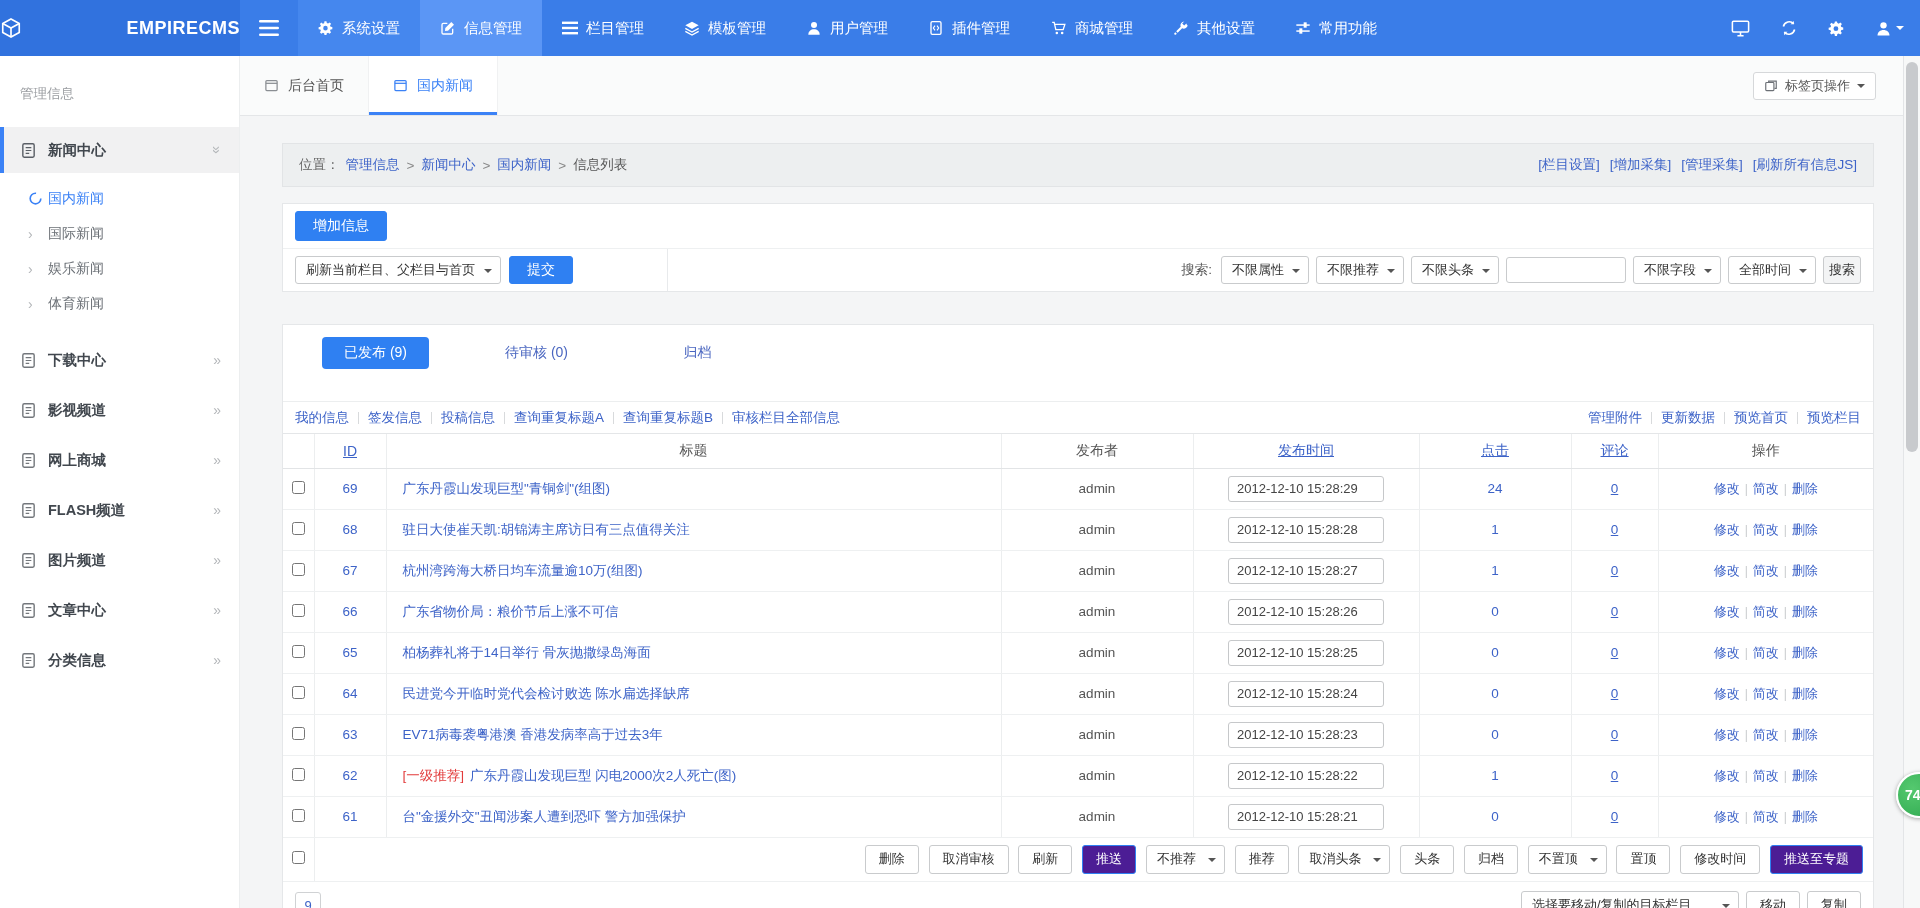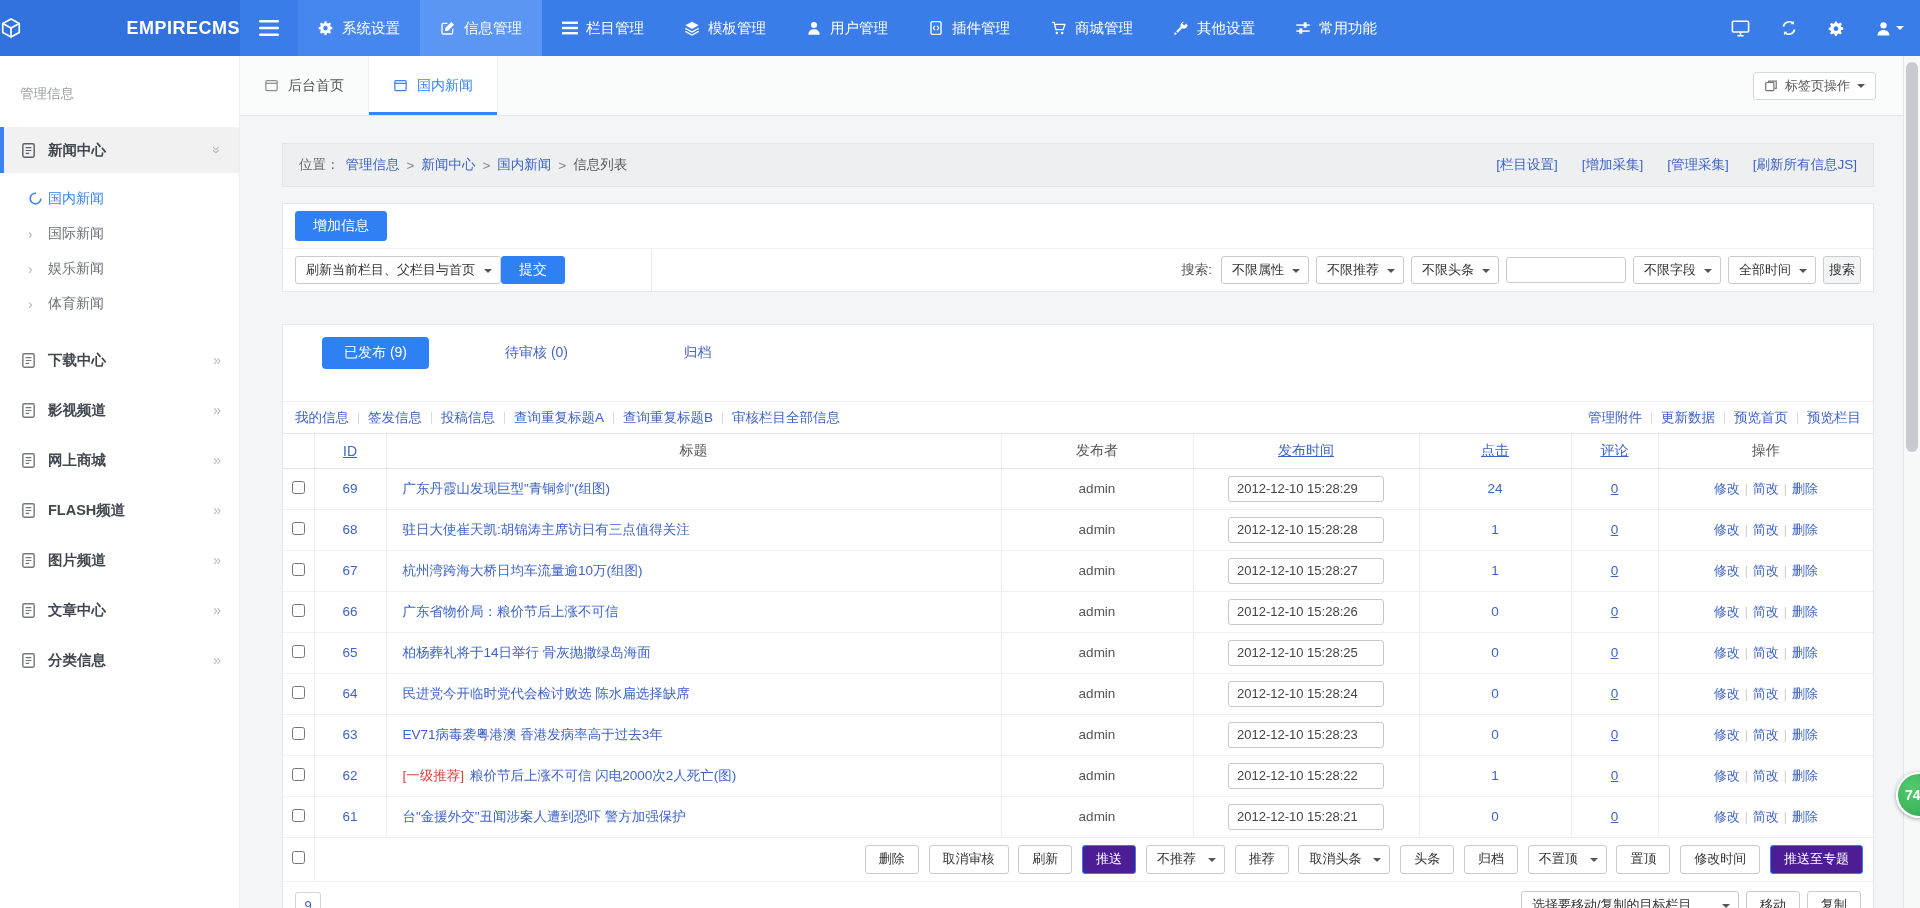--- a/index.html
+++ b/index.html
@@ -48,27 +48,27 @@
   .tab-ops { margin-left:auto; align-self:center; height:28px; border:1px solid #d6d8da; background:#fff; border-radius:3px;
              display:flex; align-items:center; gap:7px; padding:0 10px; font-size:13px; color:#555; cursor:pointer; }
 
   
   .content { flex:1; padding:27px 46px 0 42px; overflow:hidden; display:flex; flex-direction:column; }
   .crumb-bar { height:44px; flex:none; background:#edeff0; border:1px solid #e2e4e6; display:flex; align-items:center;
                padding:6px 16px; font-size:13.5px; color:#666; margin-bottom:16px; }
   .crumb-bar a { color:#3d63c8; }
   .crumb-sep { color:#888; margin:0 7px; }
   .crumb-current { color:#555; }
-  .crumb-right { margin-left:auto; display:flex; gap:24px;text-align:right; }
+  .crumb-right { margin-left:auto; display:flex; gap:10px;text-align:right; }
 
   .toolbar { background:#fff; border:1px solid #e5e7e9; margin-bottom:32px; flex:none; }
   .toolbar-top { padding:7px 12px; }
   .btn-primary { background:#2f80f2; color:#fff; border:1px solid #2f80f2; border-radius:3px; height:30px;
                  padding:0 17px; font-size:14px; cursor:pointer; font-family:inherit; }
-  .toolbar-bottom { border-top:1px solid #eef0f1; padding:7px 12px; display:flex; align-items:center; }
+  .toolbar-bottom { border-top:1px solid #eef0f1; padding:7px 12px; display:flex; align-items:center; gap:8px; }
   .select { height:28px; border:1px solid #c9cbcd; border-radius:3px; background:#fff; display:inline-flex; align-items:center;
             padding:0 24px 0 10px; position:relative; font-size:13px; color:#333; cursor:pointer; white-space:nowrap; }
   .select::after { content:""; position:absolute; right:8px; top:12px; border:4px solid transparent; border-top-color:#555; }
   .vdivider { width:1px; background:#e8eaec; align-self:stretch; margin:-7px 0; margin-left:86px; }
   .search-cluster { margin-left:auto; display:flex; align-items:center; gap:7px; }
   .search-label { font-size:13.5px; color:#555; margin-right:2px; }
   .text-input { height:26px; border:1px solid #c9cbcd; border-radius:3px; width:120px; padding:0 8px; font-size:13px; font-family:inherit; }
   .btn-light { height:28px; border:1px solid #c9cbcd; background:#f3f4f5; border-radius:3px; padding:0 5px;
                font-size:13px; color:#333; cursor:pointer; font-family:inherit; }
 
@@ -623,21 +623,21 @@
                 <td><a class="link underline">0</a></td>
                 <td class="cell-actions">
                   <a class="link">修改</a><span class="sep">|</span><a class="link">简改</a><span class="sep">|</span><a class="link">删除</a>
                 </td>
               </tr>
 
               <tr>
                 <td><input type="checkbox" style=""></td>
                 <td><a class="link">62</a></td>
                 <td class="cell-title">
-                  <span class="prefix">[一级推荐]</span><a class="link">粮价节后上涨不可信 闪电2000次2人死亡(图)</a>
+                  <span class="prefix">[一级推荐]</span><a class="link">广东丹霞山发现巨型 闪电2000次2人死亡(图)</a>
                 </td>
                 <td><span>admin</span></td>
                 <td><input class="time-input" type="text" value="2012-12-10 15:28:22" style=""></td>
                 <td><a class="link">1</a></td>
                 <td><a class="link underline">0</a></td>
                 <td class="cell-actions">
                   <a class="link">修改</a><span class="sep">|</span><a class="link">简改</a><span class="sep">|</span><a class="link">删除</a>
                 </td>
               </tr>
 

